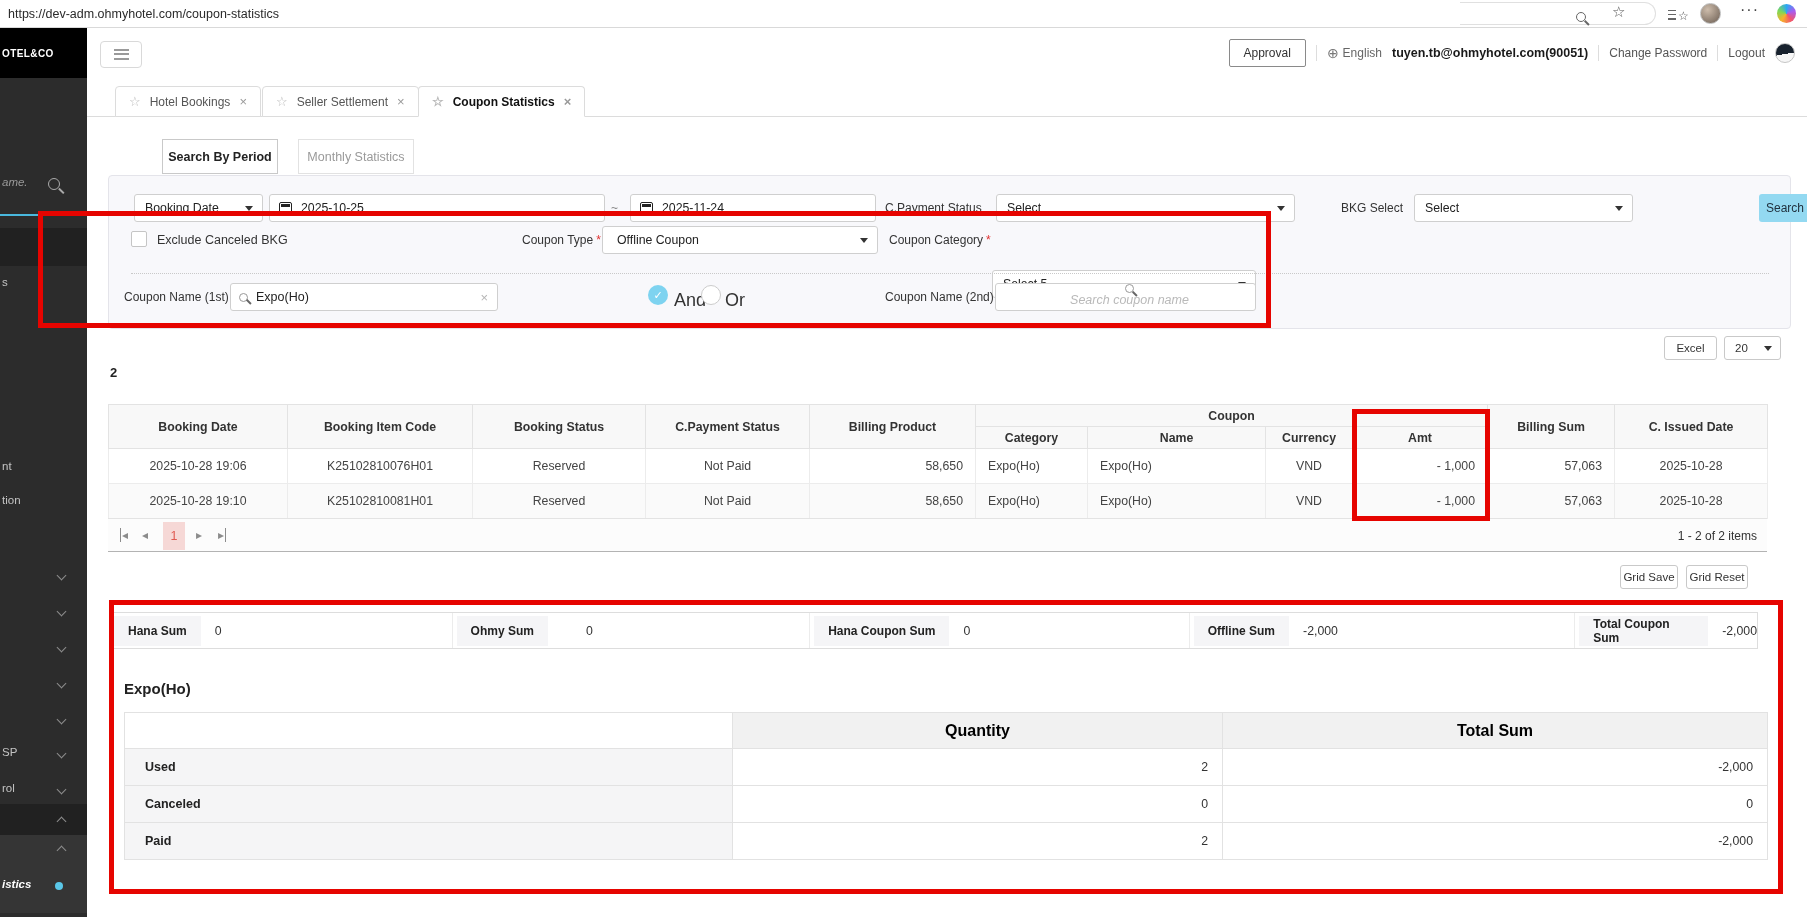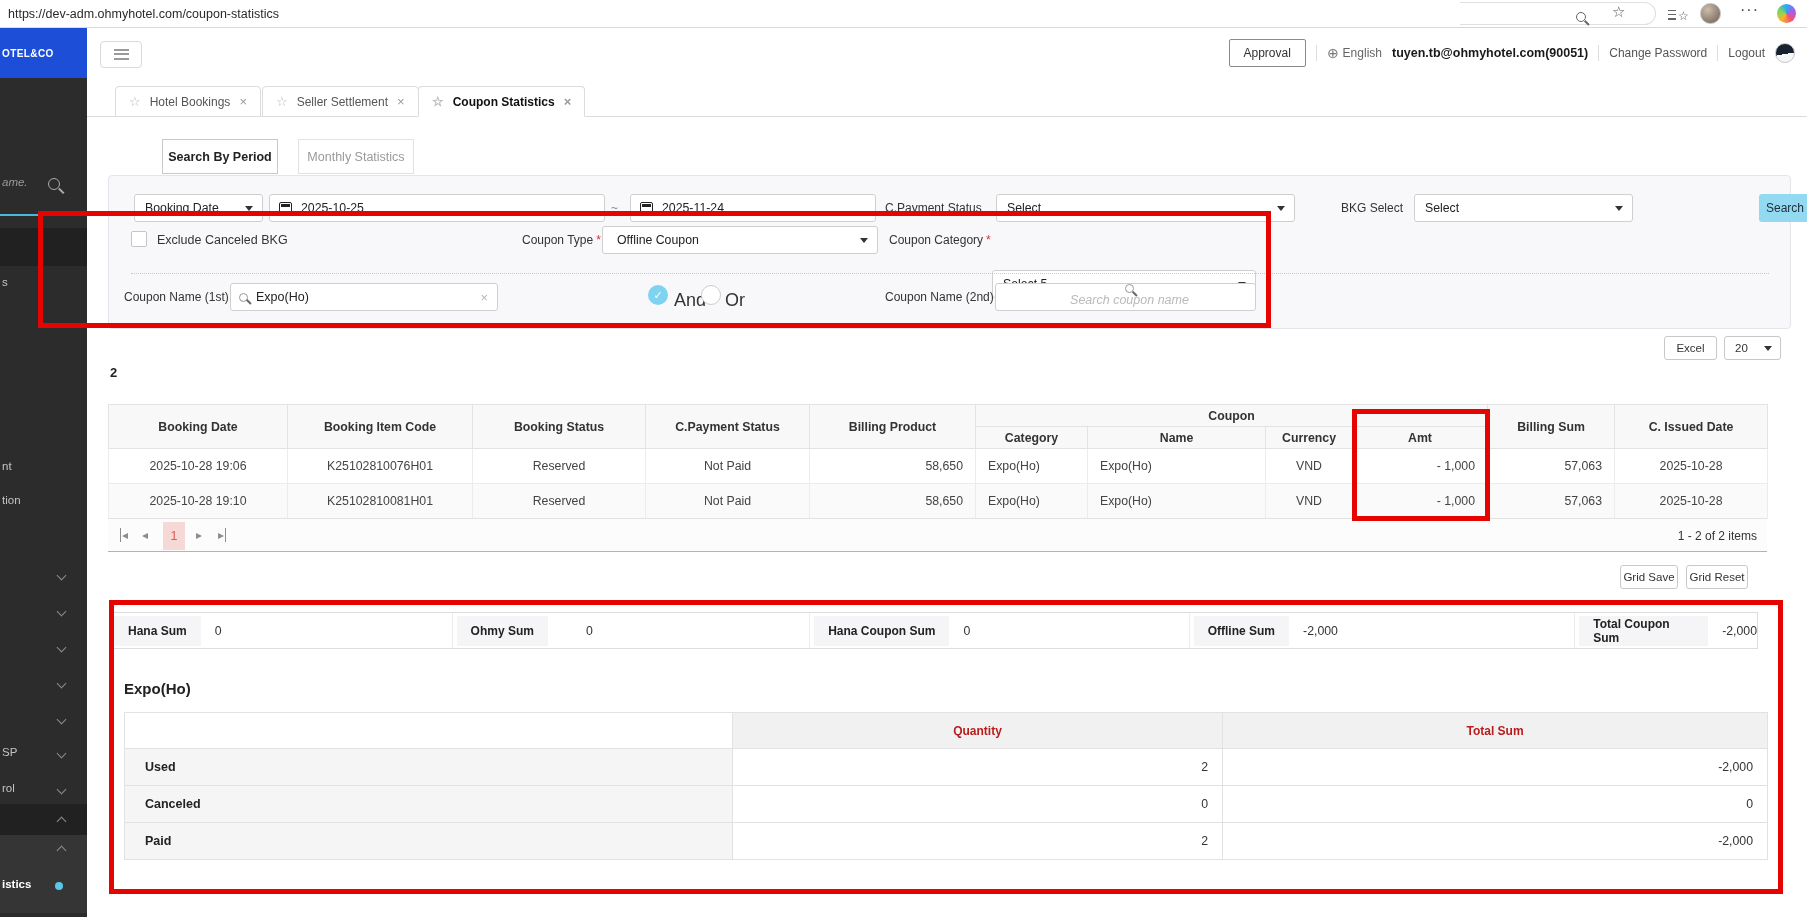--- a/index.html
+++ b/index.html
@@ -13,21 +13,21 @@
   .bicon { position: absolute; top: 4px; color: #555; font-size: 14px; line-height: 18px; }
   .mag { display: inline-block; width: 10px; height: 10px; border: 1.5px solid #666; border-radius: 50%; position: relative; }
   .mag::after { content: ""; position: absolute; width: 6px; height: 1.5px; background: #666; right: -5px; bottom: -2px; transform: rotate(45deg); }
   .mag.small { width: 9px; height: 9px; border-color: #999; }
   .mini-lines { display: inline-block; width: 8px; height: 10px; background: linear-gradient(#666 0 1.5px, transparent 1.5px 4px, #666 4px 5.5px, transparent 5.5px 8px, #666 8px 9.5px); margin-right: 2px; }
   .avatar { position: absolute; top: 3px; width: 21px; height: 21px; border-radius: 50%; background: radial-gradient(circle at 35% 30%, #cdbcab, #6b5d52); border: 1px solid #bbb; }
   .copilot { position: absolute; top: 4px; width: 19px; height: 19px; border-radius: 50%; background: conic-gradient(#2aa8f2, #a85cf0, #f2556e, #f7b32b, #7ed957, #2aa8f2); }
 
   
   .app-header { position: absolute; left: 0; top: 28px; width: 1807px; height: 50px; background: #fff; }
-  .logo { position: absolute; left: 0; top: 0; width: 87px; height: 50px; background: #1d4ed8; color: #fff; font-weight: bold; font-size: 10px; letter-spacing: .4px; display: flex; align-items: center; padding-left: 2px; overflow: hidden; white-space: nowrap; }
+  .logo { position: absolute; left: 0; top: 0; width: 87px; height: 50px; background: #000000; color: #fff; font-weight: bold; font-size: 10px; letter-spacing: .4px; display: flex; align-items: center; padding-left: 2px; overflow: hidden; white-space: nowrap; }
   .hamburger { position: absolute; left: 100px; top: 13px; width: 42px; height: 27px; border: 1px solid #d9d9d9; border-radius: 4px; background: #fff; display: flex; align-items: center; justify-content: center; cursor: pointer; }
   .ham-lines { display: inline-block; width: 15px; height: 11px; background: linear-gradient(#9a9a9a 0 2px, transparent 2px 4.5px, #9a9a9a 4.5px 6.5px, transparent 6.5px 9px, #9a9a9a 9px 11px); }
   .header-right { position: absolute; right: 12px; top: 0; height: 50px; display: flex; align-items: center; gap: 10px; }
   .btn-outline { border: 1px solid #8a8a8a; border-radius: 2px; background: #fff; padding: 6px 14px; font-size: 12px; color: #333; cursor: pointer; }
   .hdr-div { width: 1px; height: 16px; background: #ddd; }
   .hdr-link { color: #555; font-size: 12px; cursor: pointer; }
   .hdr-lang { color: #666; font-size: 12px; display: flex; align-items: center; gap: 4px; }
   .globe { font-size: 14px; color: #777; }
   .hdr-email { font-weight: bold; color: #1a1a1a; font-size: 12.5px; }
   .half-circle { width: 20px; height: 20px; border-radius: 50%; border: 1px solid #c5c5c5; background: linear-gradient(170deg, #18222e 55%, #f7f7f7 55%); }
@@ -37,21 +37,21 @@
   .sb-frag { position: absolute; left: 2px; font-size: 11.5px; color: #c4c4c4; white-space: nowrap; }
   .sb-underline { position: absolute; left: 0; width: 64px; height: 2px; background: #49b8dd; }
   .sb-band { position: absolute; left: 0; width: 87px; background: #212121; }
   .chev { position: absolute; left: 58px; width: 7px; height: 7px; border-right: 1.6px solid #8d8d8d; border-bottom: 1.6px solid #8d8d8d; }
   .chev.down { transform: rotate(45deg); }
   .chev.up { transform: rotate(-135deg); }
   .sb-search-ph { position: absolute; left: 2px; top: 98px; font-style: italic; color: #9a9a9a; font-size: 11.5px; }
   .sb-mag { position: absolute; left: 48px; top: 100px; width: 12px; height: 12px; border: 1.6px solid #aaa; border-radius: 50%; }
   .sb-mag::after { content: ""; position: absolute; width: 7px; height: 1.6px; background: #aaa; right: -6px; bottom: -3px; transform: rotate(45deg); }
   .sb-submenu { position: absolute; left: 0; top: 757px; width: 87px; height: 78px; background: #353535; }
-  .sb-active-label { position: absolute; left: 2px; top: 43px; font-weight: bold; color: #fff; font-size: 11.5px; }
+  .sb-active-label { position: absolute; left: 2px; top: 43px; font-weight: bold; color: #fff; font-size: 11.5px; font-style: italic; }
   .sb-dot { position: absolute; left: 55px; top: 47px; width: 8px; height: 8px; border-radius: 50%; background: #5ac7e8; }
 
   
   .tabbar { position: absolute; left: 87px; top: 86px; width: 1720px; height: 31px; border-bottom: 1px solid #dcdcdc; }
   .ptab { position: absolute; top: 0; height: 31px; background: #fff; border: 1px solid #dcdcdc; border-radius: 4px 4px 0 0; display: flex; align-items: center; gap: 9px; padding: 0 13px; cursor: pointer; color: #555; }
   .ptab .star { color: #b9b9b9; font-size: 13px; }
   .ptab .x { color: #999; font-size: 13px; }
   .ptab.active { color: #111; font-weight: bold; border-bottom-color: #fff; z-index: 2; }
 
   
@@ -101,21 +101,21 @@
   
   .sumbar { position: absolute; left: 109px; top: 612px; width: 1649px; height: 37px; border: 1px solid #ddd; display: flex; background: #fff; }
   .sgroup { display: flex; align-items: center; border-left: 1px solid #ececec; }
   .sgroup:first-child { border-left: none; }
   .schip { height: 30px; margin-left: 4px; background: #f5f5f7; display: flex; align-items: center; padding: 0 14px; font-weight: bold; font-size: 12px; color: #222; }
   .sval { margin-left: 14px; font-size: 12.3px; color: #333; }
 
   
   .detail-title { position: absolute; left: 124px; top: 680px; font-size: 15px; font-weight: bold; color: #222; }
   table.detail { position: absolute; left: 124px; top: 712px; width: 1643px; border-collapse: collapse; table-layout: fixed; }
-  table.detail th { border: 1px solid #e2e2e2; background: #f1f1f1; height: 36px; font-size: 12px; color: #b91c1c; font-weight: bold; text-align: center; }
+  table.detail th { border: 1px solid #e2e2e2; background: #f1f1f1; height: 36px; font-size: 16px; color: #000000; font-weight: bold; text-align: center; }
   table.detail th.blank { background: #fff; }
   table.detail td { border: 1px solid #e2e2e2; height: 37px; font-size: 12.3px; color: #333; padding: 0 14px; background: #fff; }
   table.detail td.rowlbl { background: #f5f5f6; font-weight: bold; color: #222; padding-left: 20px; font-size: 12.5px; }
 
   
   .redbox { position: absolute; border: 5px solid #e60400; pointer-events: none; z-index: 50; }
 
   .star-glyph { font-size: 15px; color: #555; }
 </style>
 </head>

